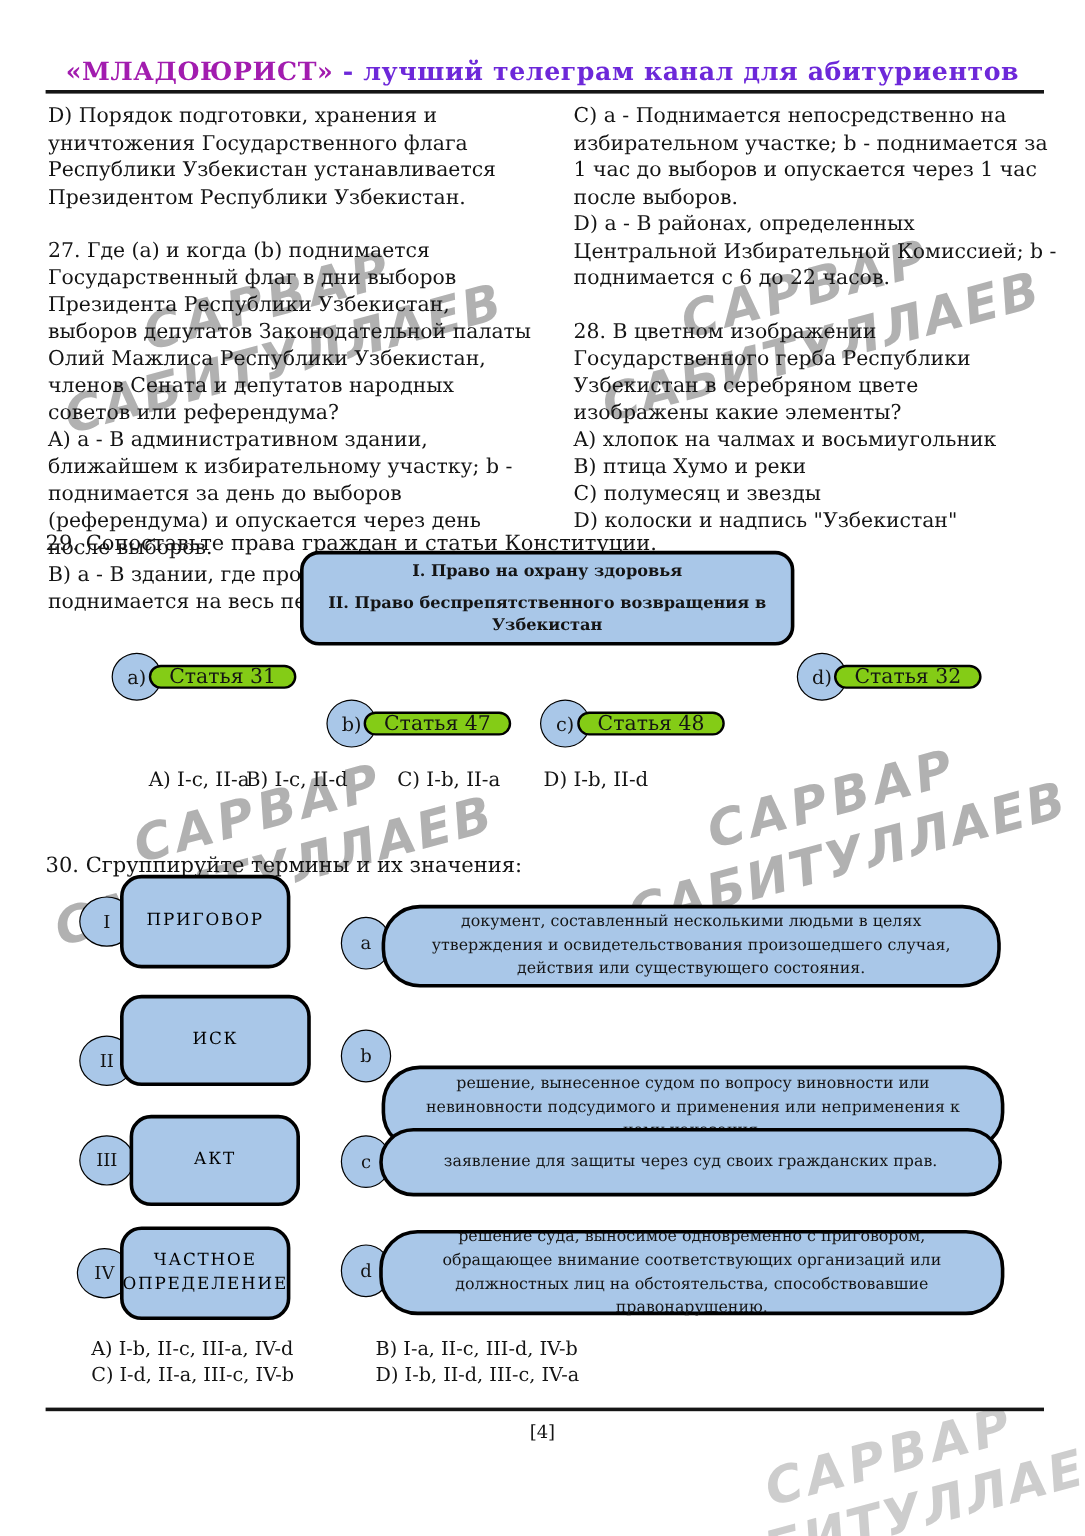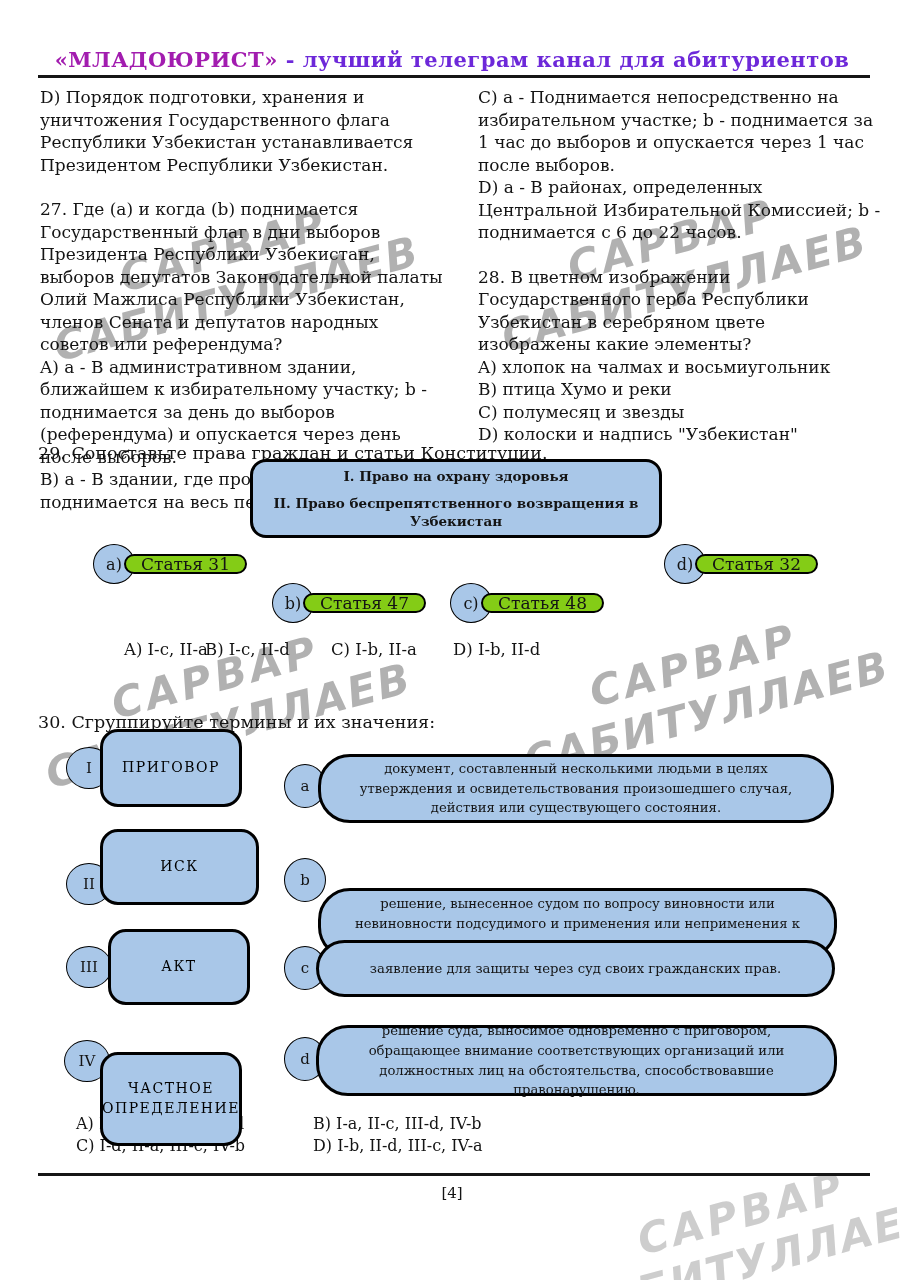--- a/index.html
+++ b/index.html
@@ -174,21 +174,21 @@
 <div class="bubble term-bubble" style="left:66px; top:747px;">I</div>
 <div class="bluebox term-box" style="left:100px; top:729px; width:142px; height:78px;">ПРИГОВОР</div>
 
 <div class="bubble term-bubble" style="left:66px; top:863px;">II</div>
 <div class="bluebox term-box" style="left:100px; top:829px; width:159px; height:76px;">ИСК</div>
 
 <div class="bubble term-bubble" style="left:66px; top:946px;">III</div>
 <div class="bluebox term-box" style="left:108px; top:929px; width:142px; height:76px;">АКТ</div>
 
 <div class="bubble term-bubble" style="left:64px; top:1040px;">IV</div>
-<div class="bluebox term-box" style="left:100px; top:1052px; width:142px; height:94px;">ЧАСТНОЕ ОПРЕДЕЛЕНИЕ</div>
+<div class="bluebox term-box" style="left:100px; top:1022px; width:142px; height:78px;">ЧАСТНОЕ ОПРЕДЕЛЕНИЕ</div>
 
 <div class="bubble def-bubble" style="left:284px; top:764px;">a</div>
 <div class="bluebox def-box" style="left:318px; top:754px; width:516px; height:69px;">документ, составленный несколькими людьми в целях утверждения и освидетельствования произошедшего случая, действия или существующего состояния.</div>
 
 <div class="bubble def-bubble" style="left:284px; top:858px;">b</div>
 <div class="bluebox def-box" style="left:318px; top:888px; width:519px; height:71px;">решение, вынесенное судом по вопросу виновности или невиновности подсудимого и применения или неприменения к нему наказания.</div>
 
 <div class="bubble def-bubble" style="left:284px; top:946px;">c</div>
 <div class="bluebox def-box" style="left:316px; top:940px; width:519px; height:57px;">заявление для защиты через суд своих гражданских прав.</div>
 

